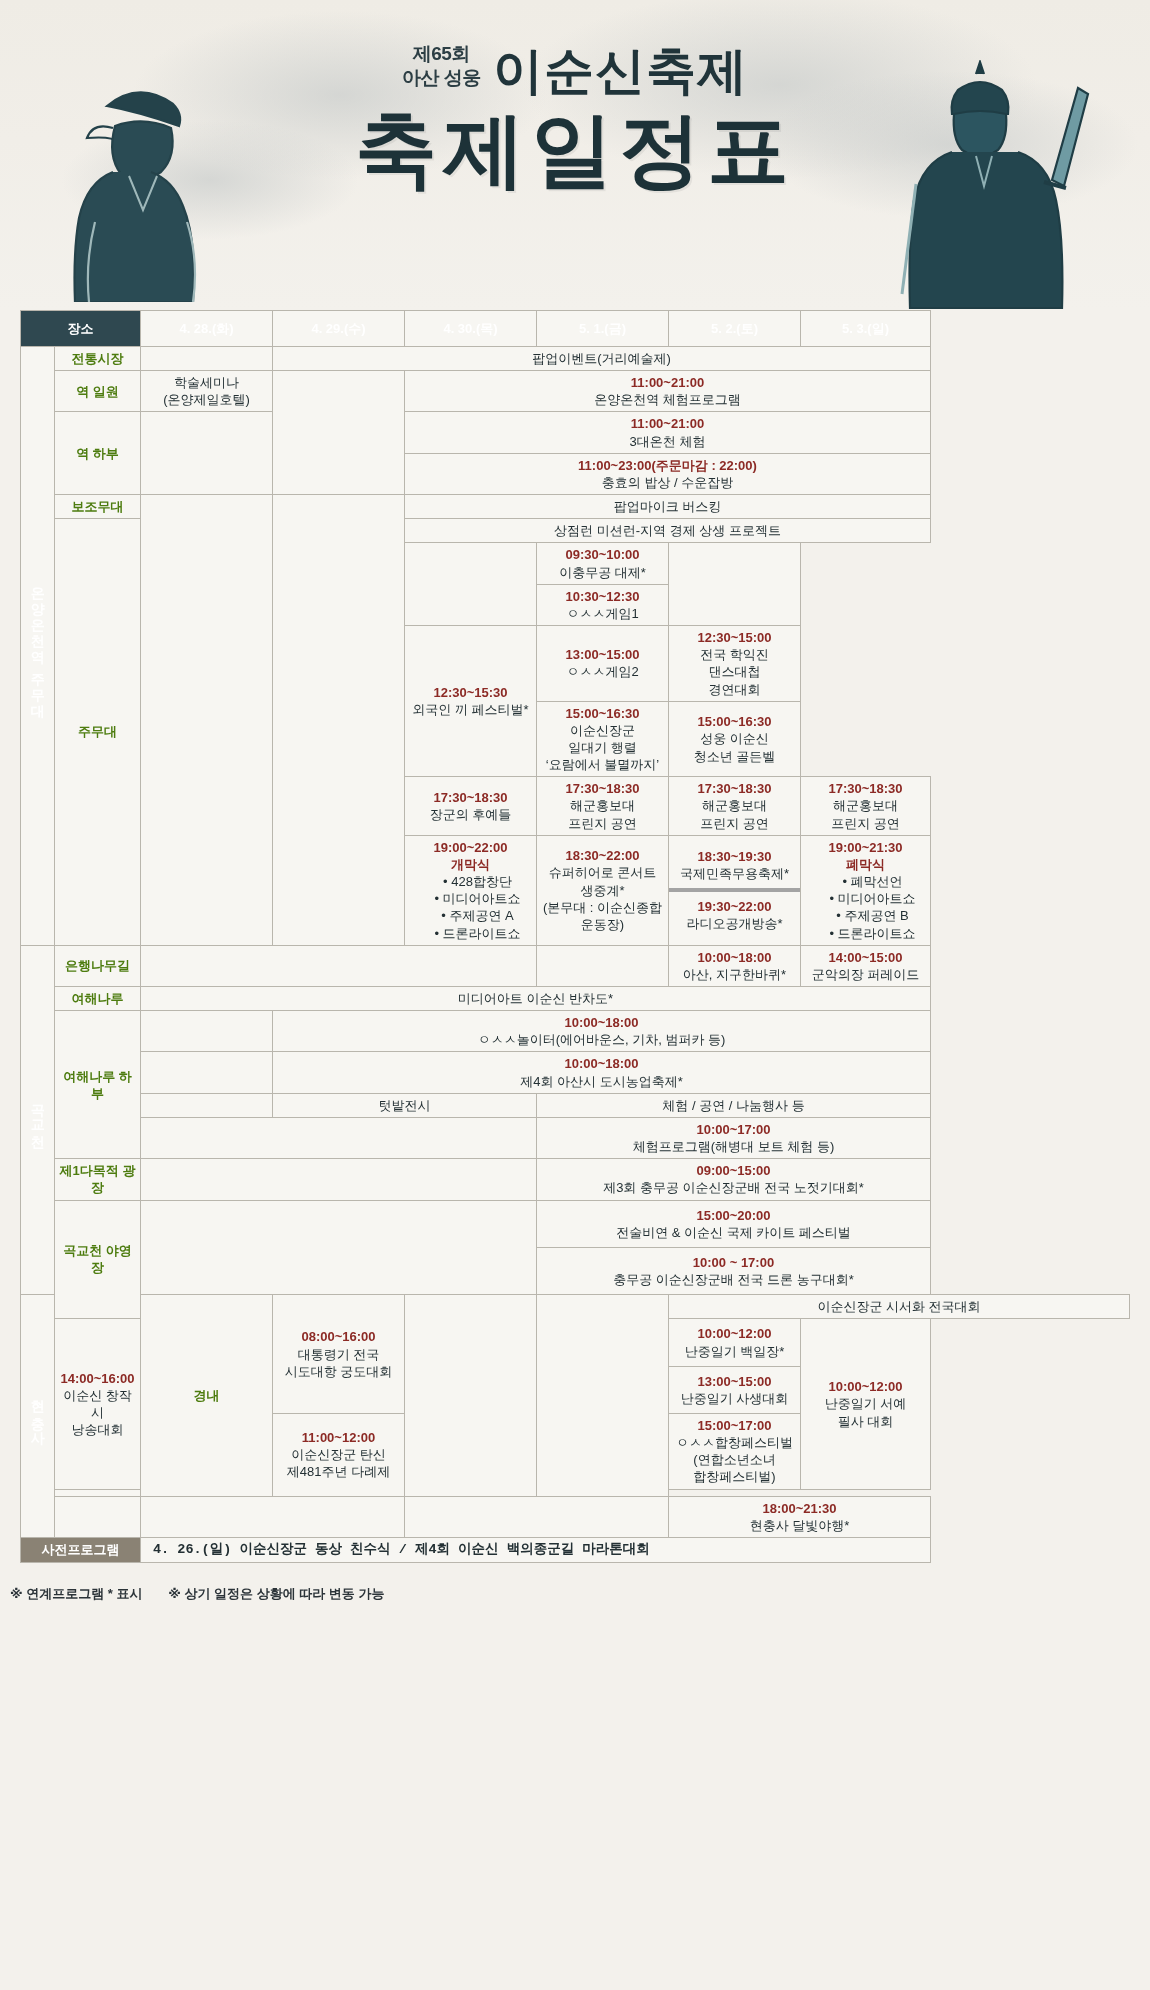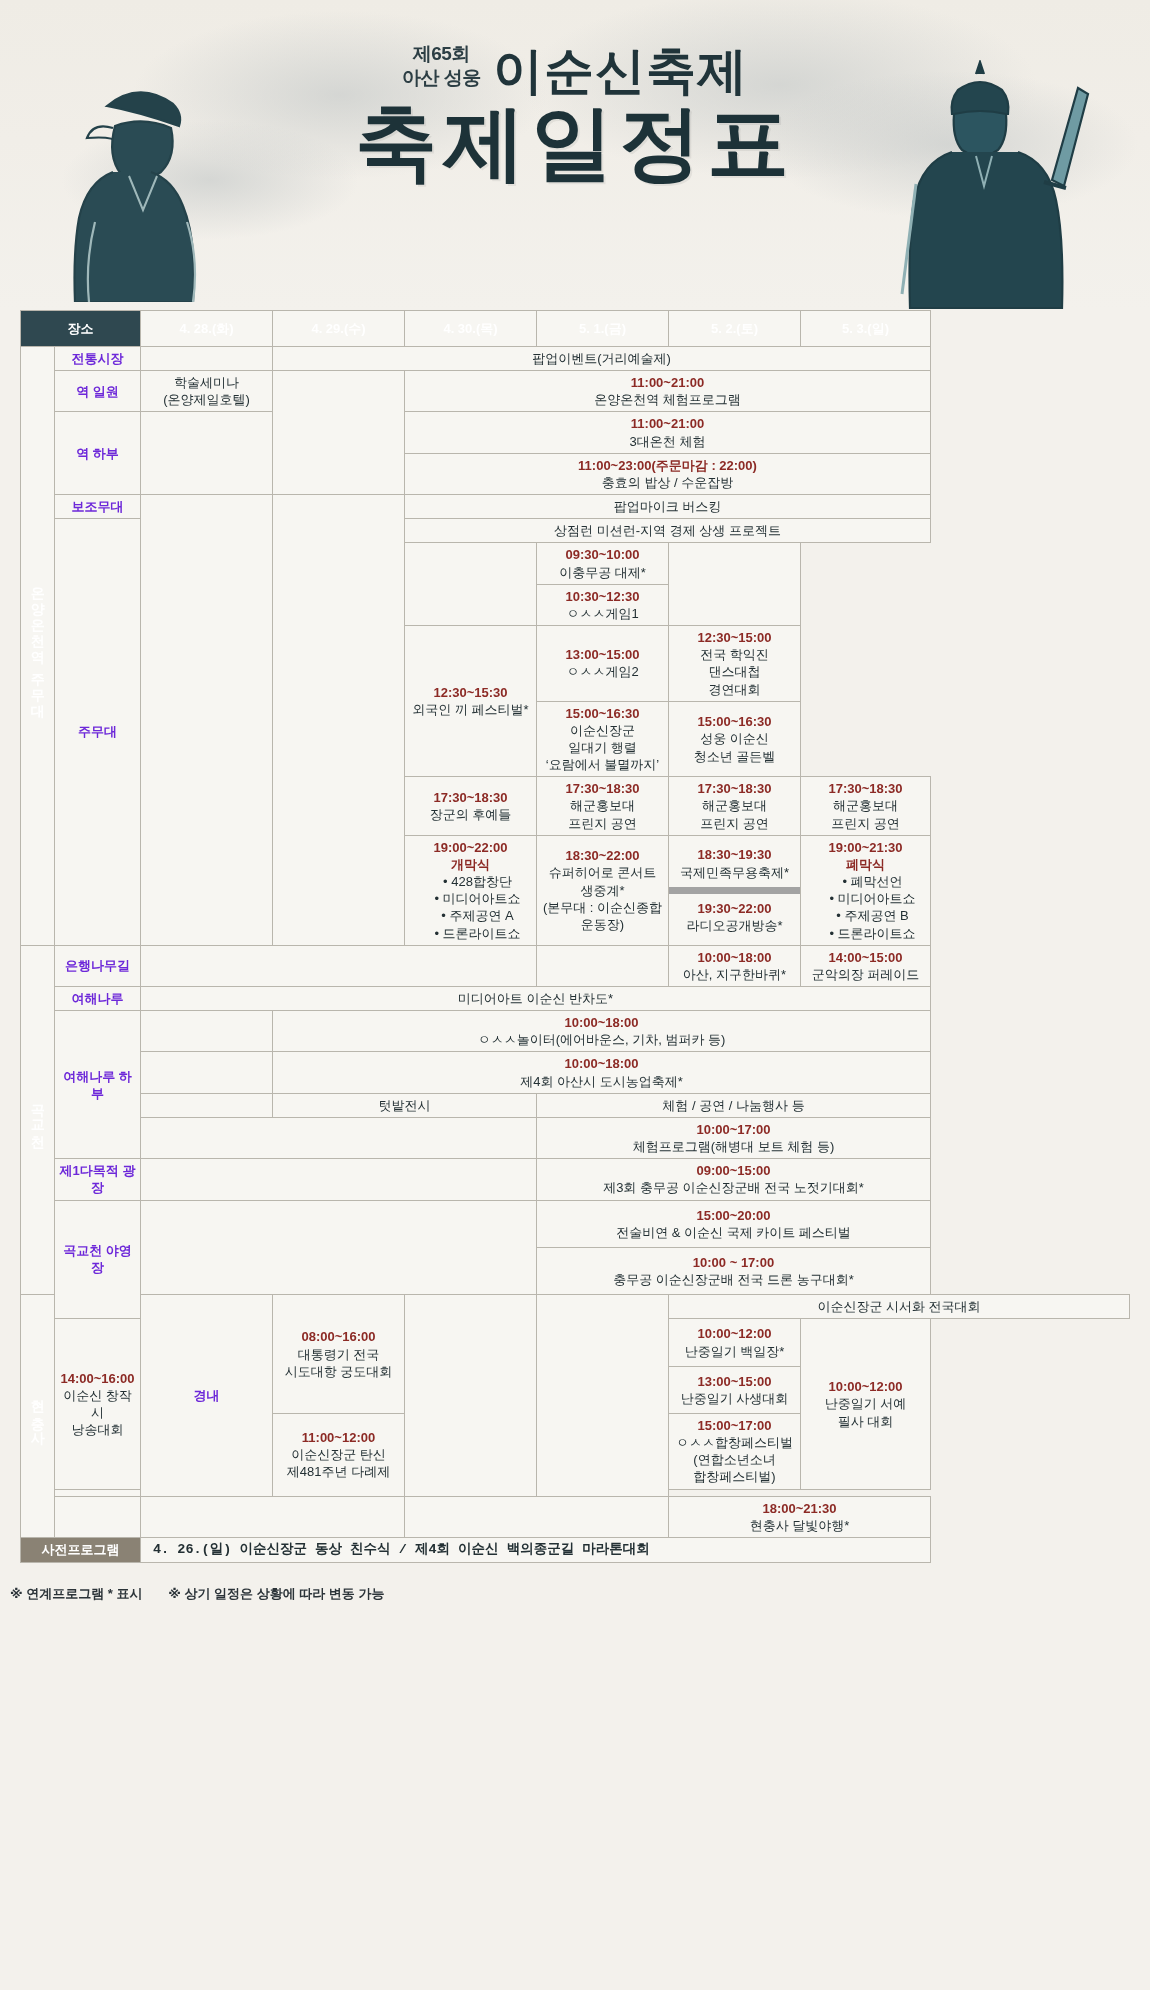--- a/index.html
+++ b/index.html
@@ -60,21 +60,21 @@
     display: inline-block;
     vertical-align: middle;
     font-family: "DejaVu Serif", serif;
     font-size: 50px;
     font-weight: bold;
     color: #20343a;
     letter-spacing: 1px;
   }
   .maintitle-2 {
     margin-top: 2px;
-    font-family: Liberation Mono, monospace;
+    font-family: Liberation Sans, sans-serif;
     font-size: 82px;
     font-weight: bold;
     color: #1d3238;
     letter-spacing: 6px;
     line-height: 1.05;
     text-shadow: 2px 2px 0 rgba(0,0,0,0.06);
   }
 
   
   .table-area {
@@ -122,21 +122,21 @@
   }
   .sec-a { background: #7d2d2f; border-color: #7d2d2f; }
   .sec-b { background: #2f5f52; border-color: #2f5f52; }
   .sec-c { background: #2e4e57; border-color: #2e4e57; }
 
   td.place {
     width: 86px;
     background: #efece4;
     font-weight: bold;
     font-size: 13px;
-    color: #6d28d9;
+    color: #4d7c0f;
     margin-left: 48px;
   }
   .cell-time { font-weight: bold; color: #8c2a25; display:block; }
   .cell-sub { display:block; color: #233034; }
   .left { text-align: center; padding-left: 14px; }
   .empty { background: #f7f6f2; }
   .dashed-top { border-top: 1px dashed #9b978d; }
   .b-none-b { border-bottom: none; }
 
   .pre-row td.pre-label {
@@ -364,21 +364,21 @@
           <span class="cell-sub left">• 드론라이트쇼</span>
         </td>
         <td>
           <span class="cell-time">18:30~22:00</span>
           <span class="cell-sub">슈퍼히어로 콘서트</span>
           <span class="cell-sub">생중계*</span>
           <span class="cell-sub">(본무대 : 이순신종합</span>
           <span class="cell-sub">운동장)</span>
         </td>
         <td style="padding:0">
-          <div style="padding:6px 2px;border-bottom:7px solid #a3a3a3">
+          <div style="padding:6px 2px;border-bottom:4px solid #a3a3a3">
             <span class="cell-time">18:30~19:30</span>
             <span class="cell-sub">국제민족무용축제*</span>
           </div>
           <div style="padding:6px 2px">
             <span class="cell-time">19:30~22:00</span>
             <span class="cell-sub">라디오공개방송*</span>
           </div>
         </td>
         <td>
           <span class="cell-time">19:00~21:30</span>

